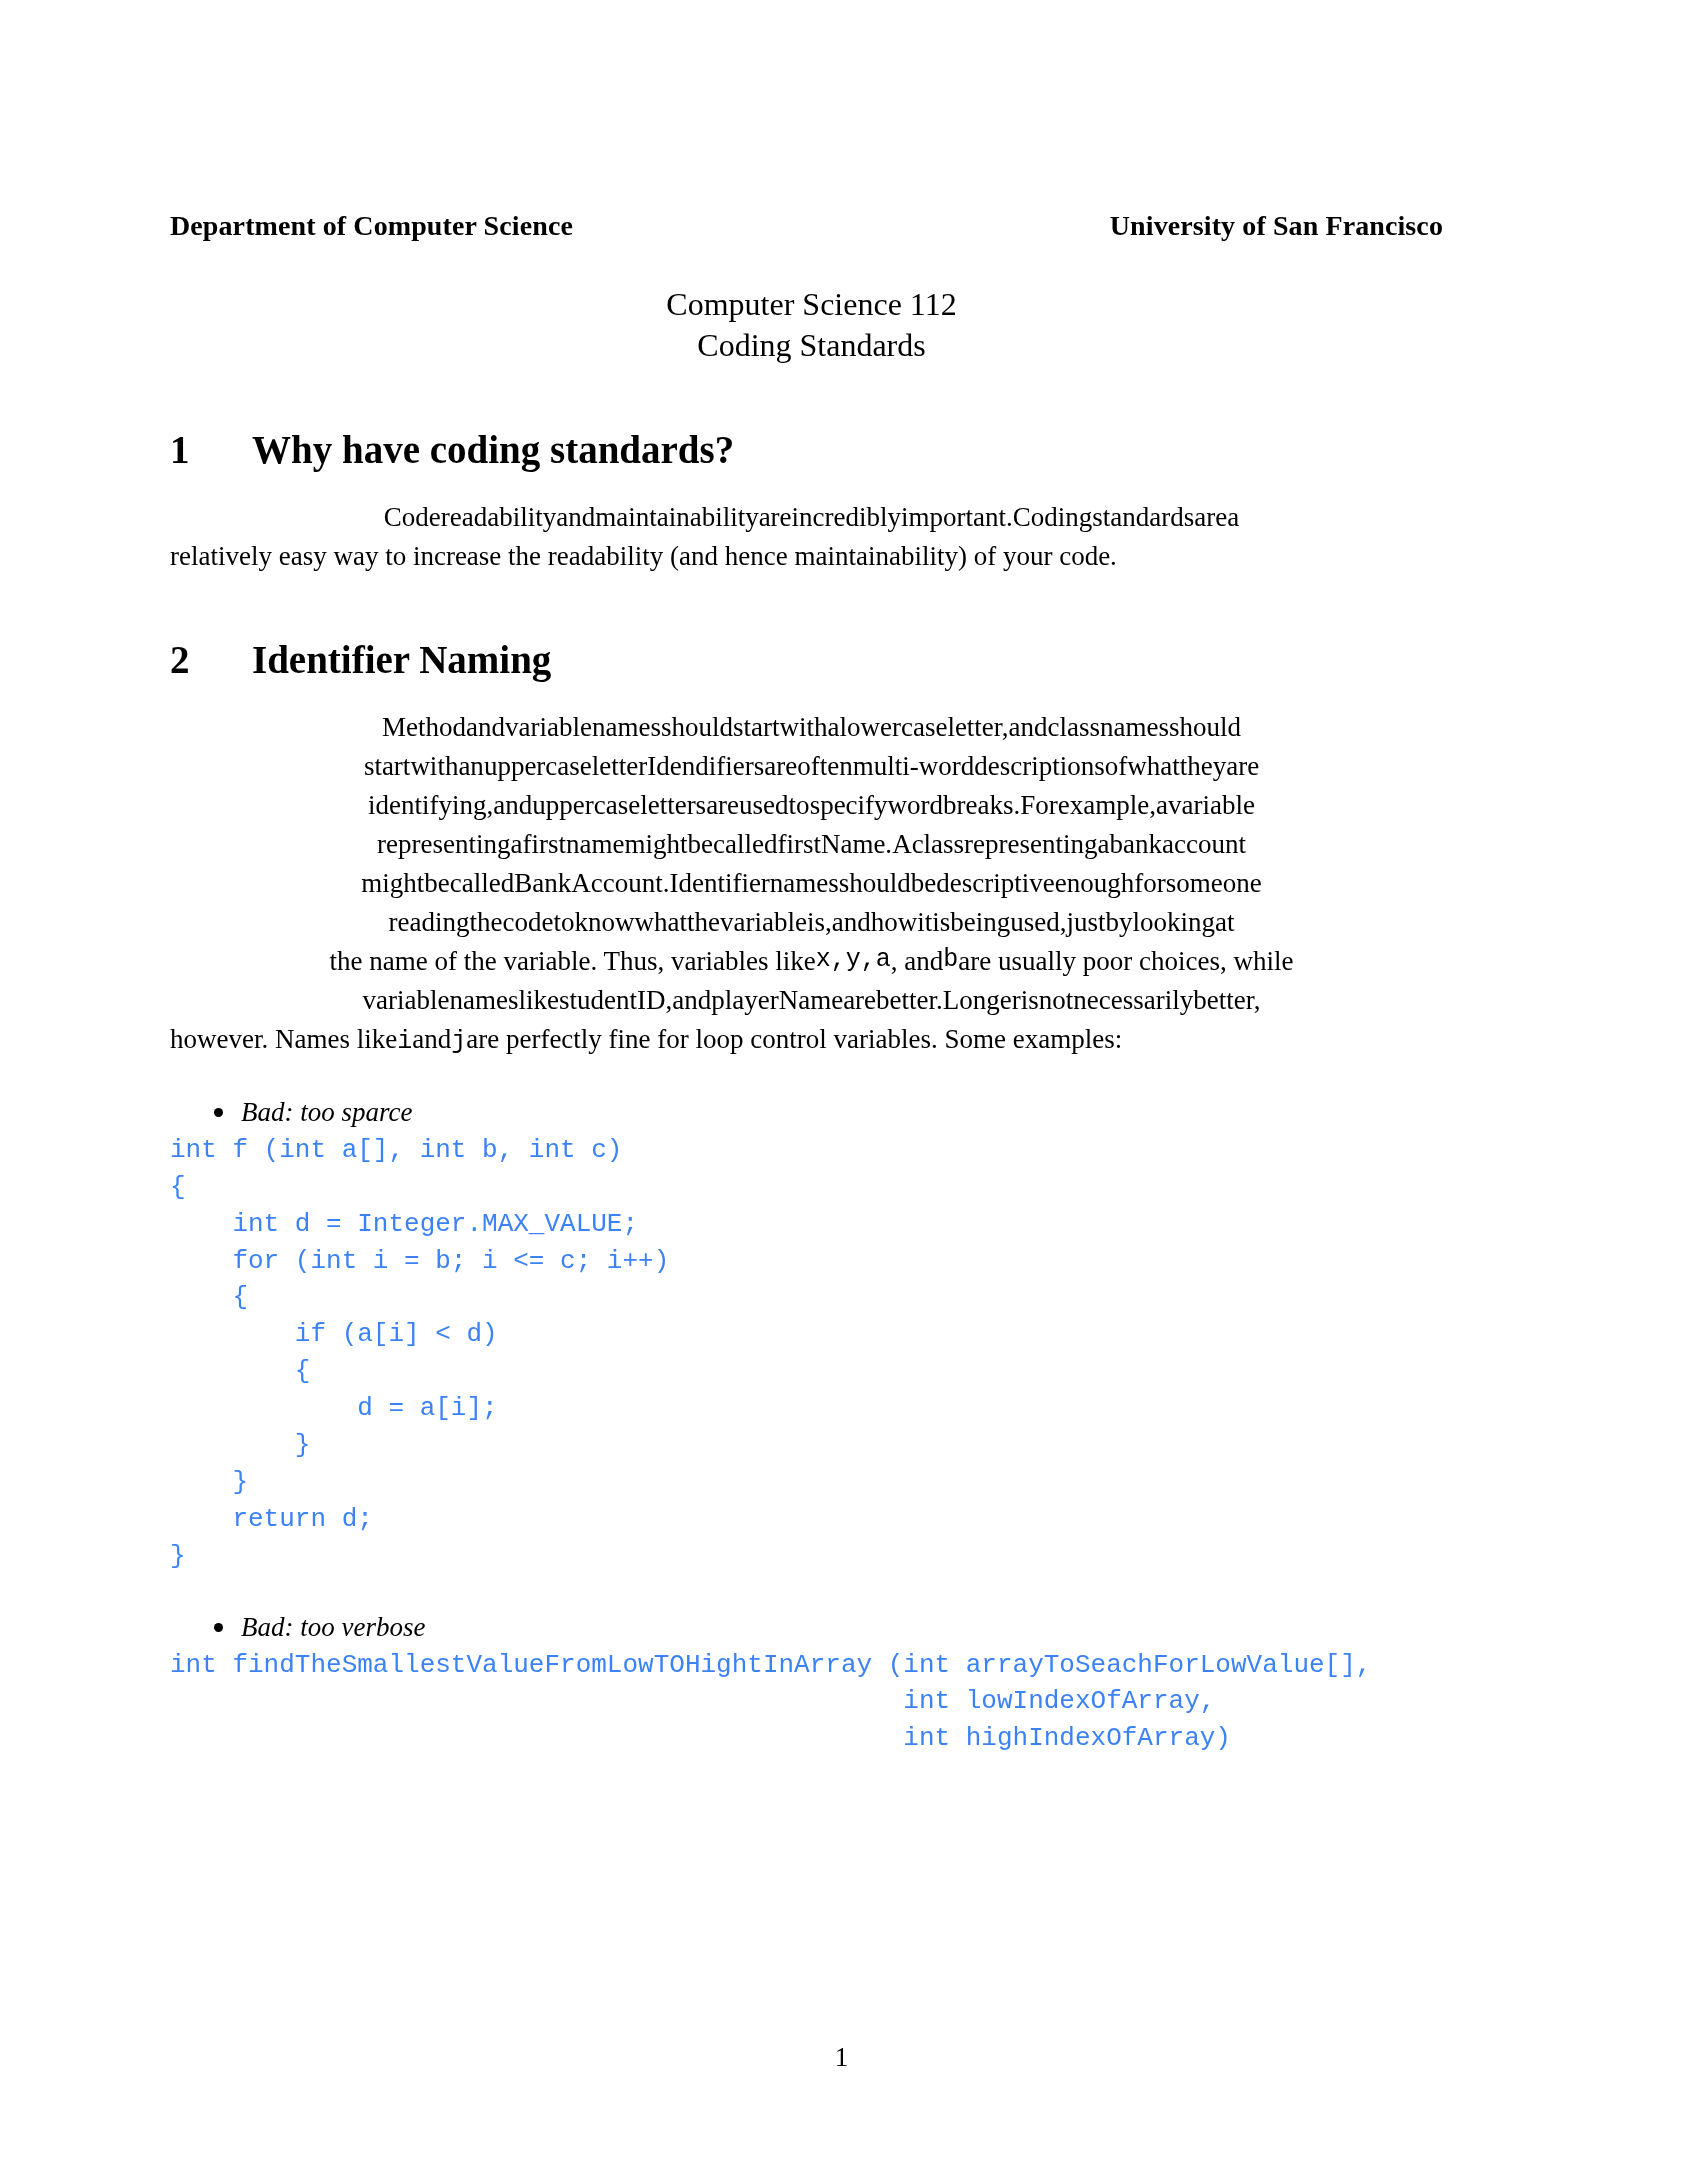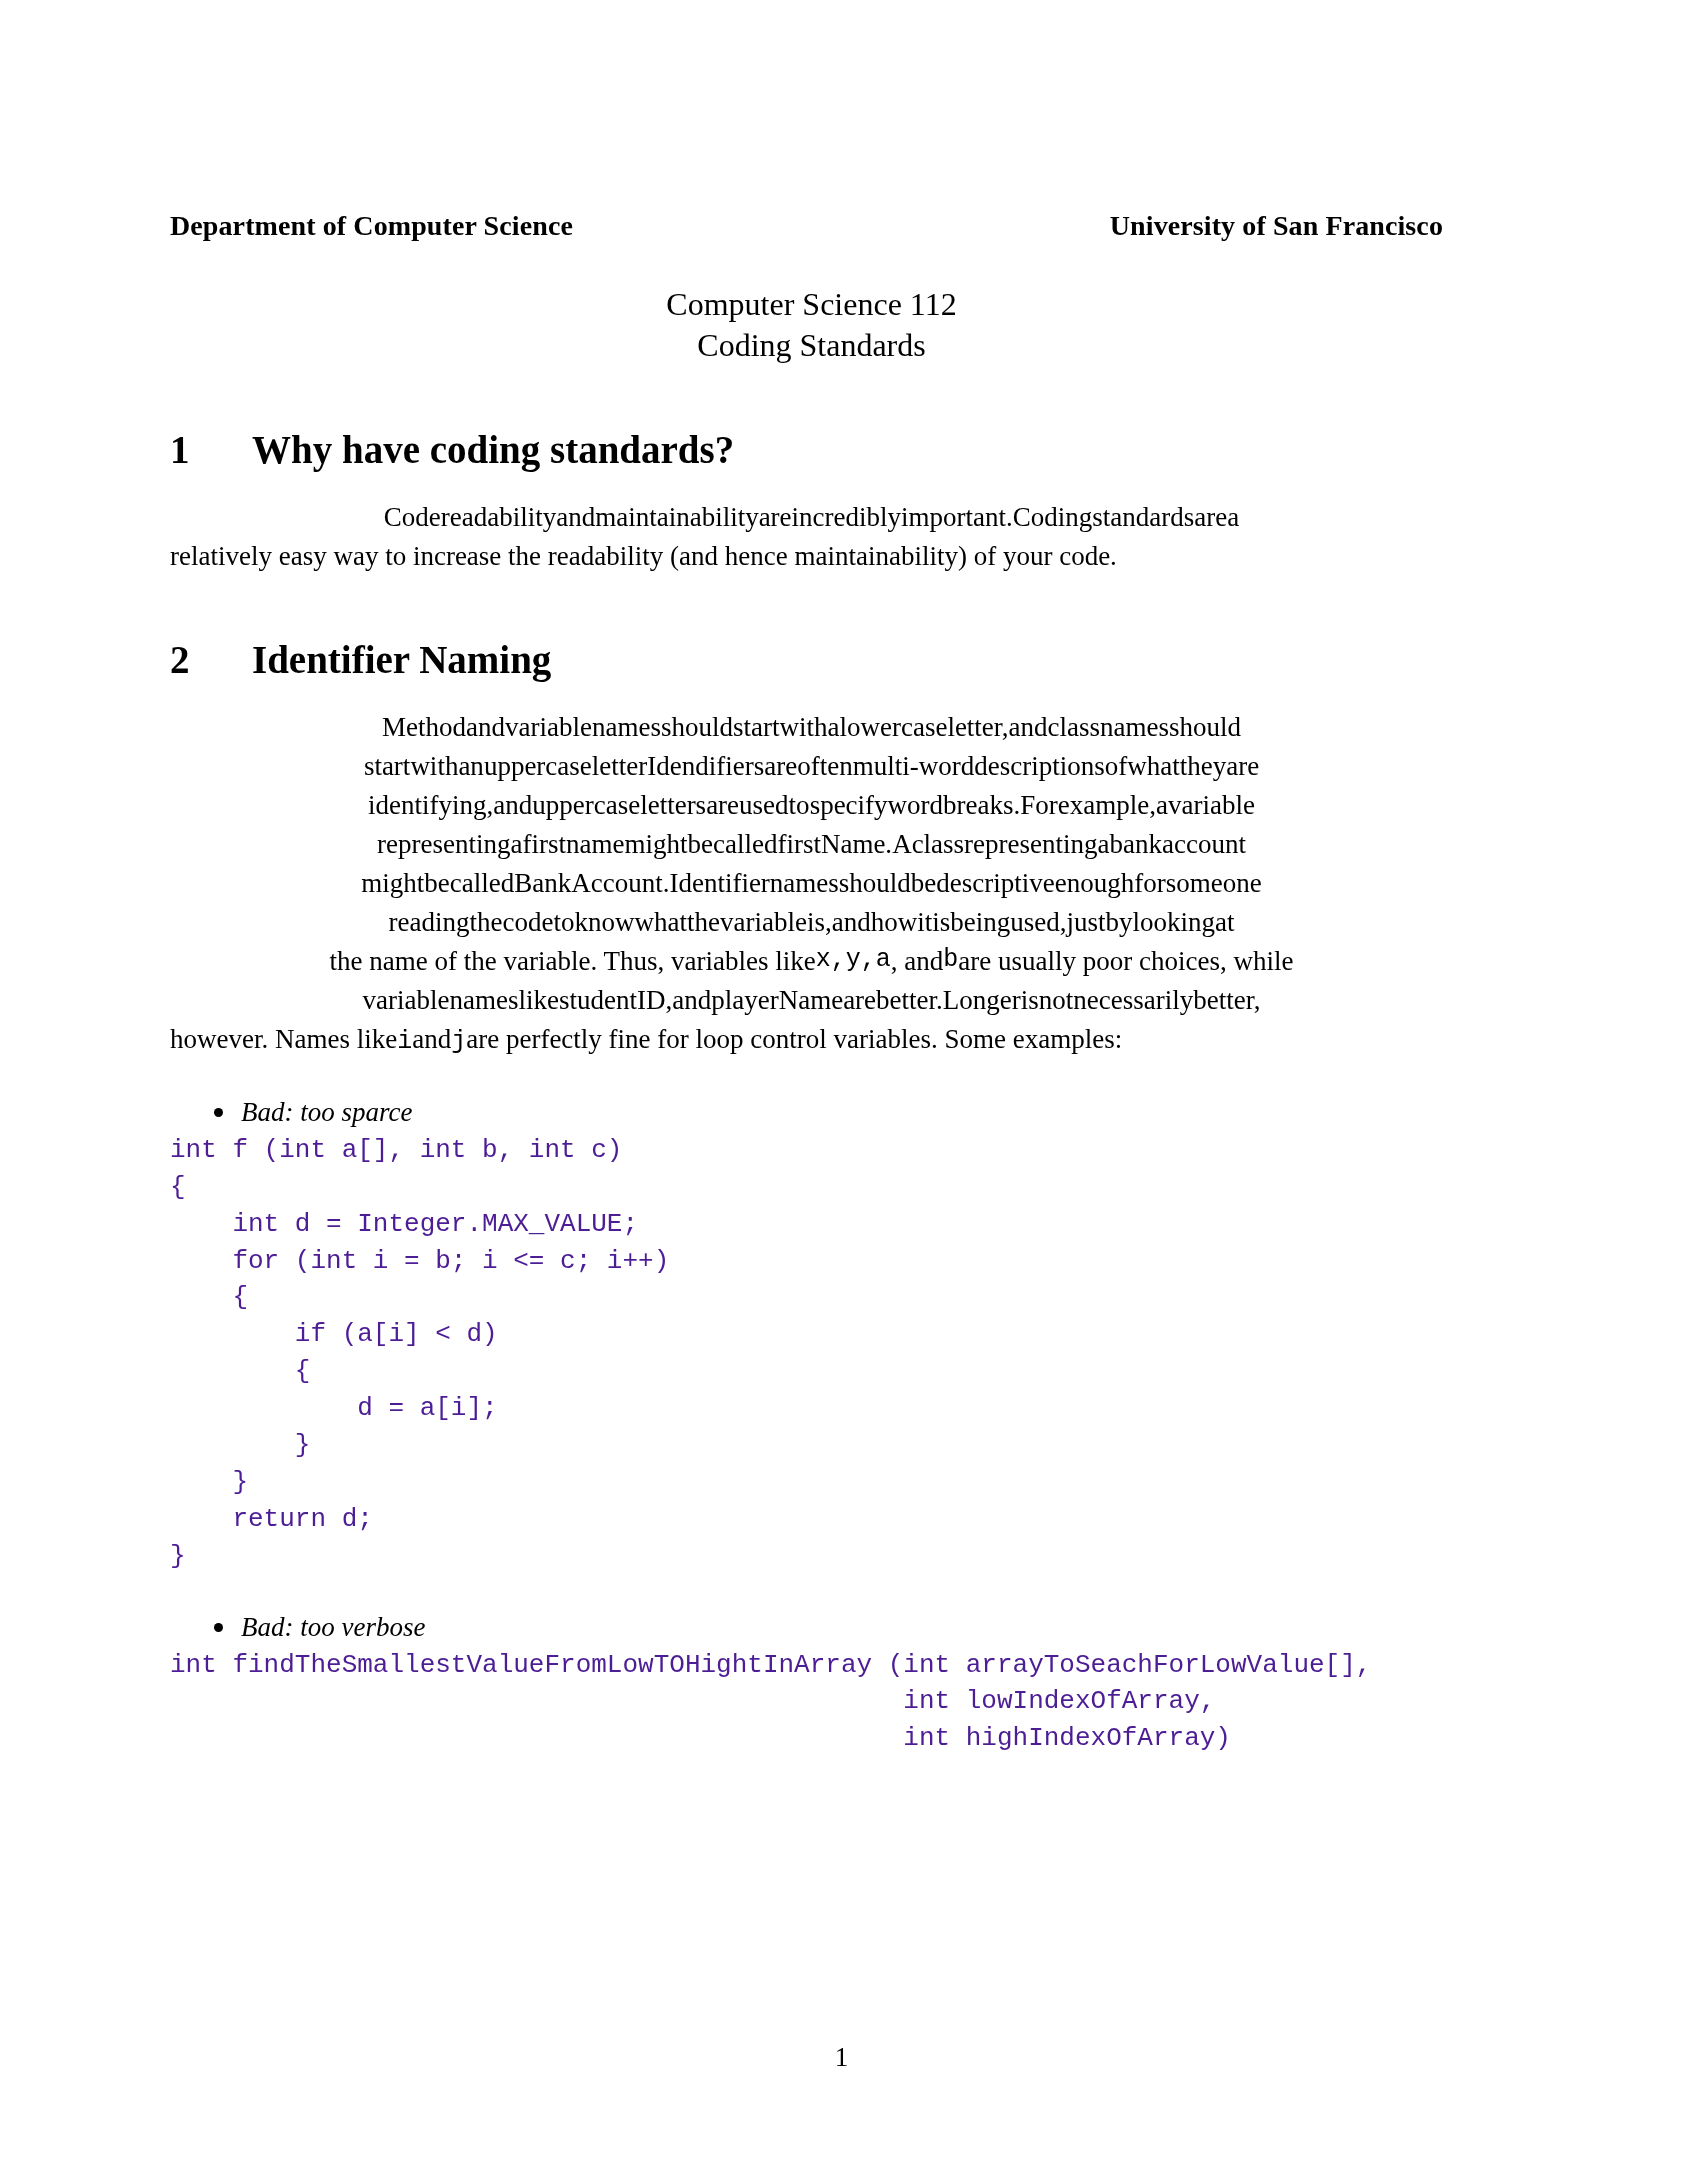--- a/index.html
+++ b/index.html
@@ -110,21 +110,21 @@
   }
 
   
   pre.code {
     font-family: "Liberation Mono", "DejaVu Sans Mono", monospace;
     font-size: 26px;
     line-height: 1.42;
     margin: 0;
     padding: 0;
     white-space: pre;
-    color: #4c1d95;
+    color: #3b82f6;
   }
   .code-block-1 { margin-top: 38px; margin-left: 60px; }
   .code-block-2 { margin-top: 36px; margin-left: 60px; }
 
   
   .pagenum {
     position: absolute;
     top: 2042px;
     left: 0;
     width: 1683px;

